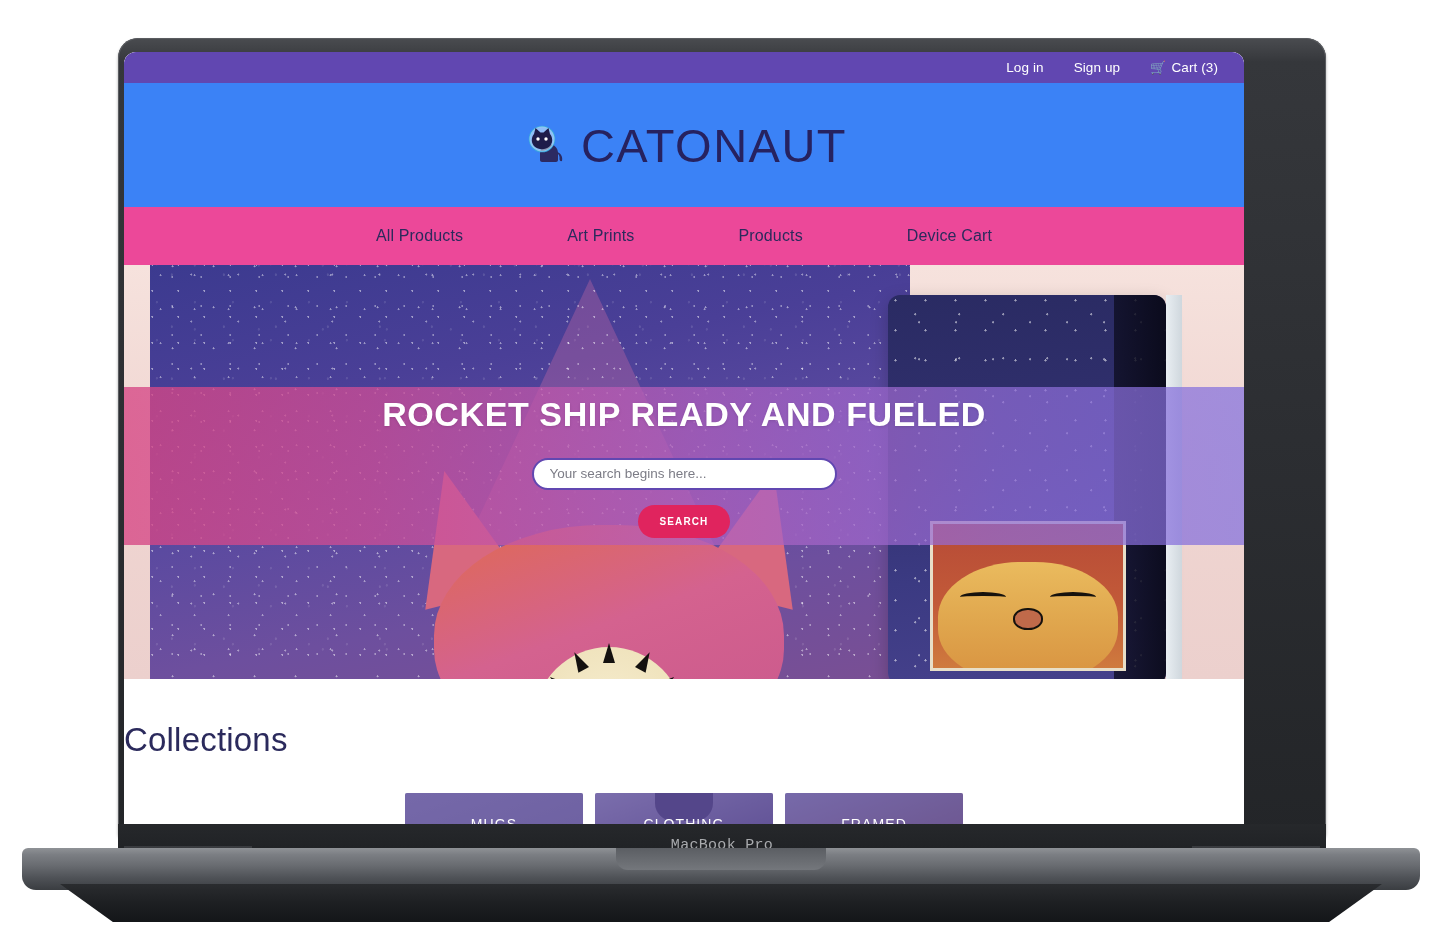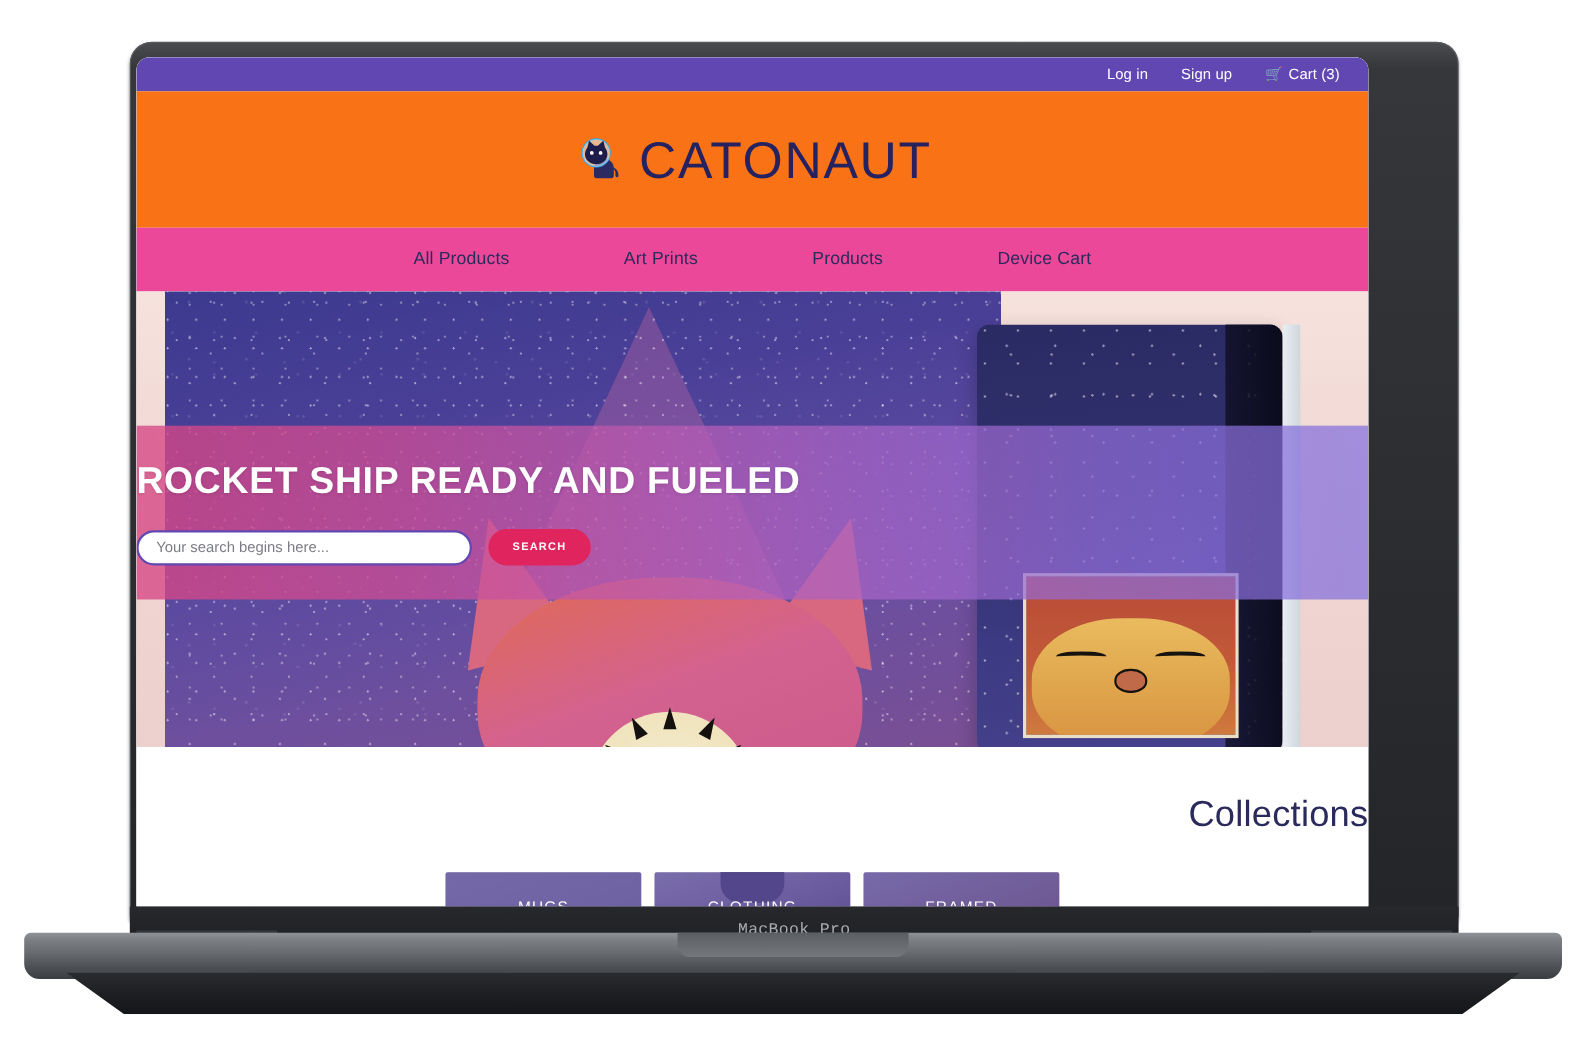--- a/index.html
+++ b/index.html
@@ -90,21 +90,21 @@
     padding-right: 26px; gap: 30px;
   }
   .topbar a, .topbar .cartlink {
     color: #ffffff; font-size: 13.5px; text-decoration: none;
     display: flex; align-items: center; gap: 5px; letter-spacing: .1px;
   }
   .cart-icon { font-size: 13px; line-height: 1; color: #f3c242; }
 
   .brandbar {
     height: 124px; display: flex; align-items: center; justify-content: center;
-    gap: 14px; background: #f97316;
+    gap: 14px; background: #3b82f6;
   }
   .logo-mark { width: 46px; height: 46px; display: block; }
   .brand-name {
     font-size: 47px; letter-spacing: 1.5px; color: #262260;
     font-weight: 400; font-family: "Liberation Sans", sans-serif;
   }
 
   .navbar {
     height: 58px; display: flex; align-items: center; justify-content: center;
     gap: 0; background: #ec4899;
@@ -219,46 +219,46 @@
   }
 
   .hero-band {
     position: absolute; left: 0; right: 0; top: 122px; height: 158px;
     background: linear-gradient(90deg,
       rgba(214,70,132,.78) 0%,
       rgba(205,77,150,.76) 22%,
       rgba(176,96,190,.74) 52%,
       rgba(144,108,214,.72) 78%,
       rgba(130,112,222,.72) 100%);
-    display: flex; flex-direction: column; justify-content: center;
+    display: flex; flex-direction: column; align-items: center; justify-content: center;
     gap: 24px;
   }
   .hero-title {
     color: #fff; font-size: 34px; font-weight: 700; letter-spacing: .6px;
     text-shadow: 0 1px 3px rgba(0,0,0,.12);
   }
-  .hero-search { display: flex; align-items: center; gap: 15px; }
+  .hero-search { display: flex; align-items: center; gap: 15px; flex-direction: column; }
   .search-input {
     width: 305px; height: 32px; border-radius: 17px;
     border: 2px solid #6147b1; background: #fff;
     padding: 0 16px; font-size: 13.5px; color: #4a4a52;
     font-family: "Liberation Sans", sans-serif; outline: none;
   }
   .search-input::placeholder { color: #7c7c86; }
   .search-btn {
     height: 33px; padding: 0 22px; border: none; border-radius: 17px;
     background: #e0245e; color: #fff; font-size: 10px; font-weight: 700;
     letter-spacing: 1.1px; cursor: pointer;
     font-family: "Liberation Sans", sans-serif;
   }
 
   
   .collections { background: #fff; padding-top: 42px; }
   .collections h2 {
-    text-align: right; font-size: 33px; font-weight: 400;
+    text-align: left; font-size: 33px; font-weight: 400;
     color: #2b2a5c; letter-spacing: .2px;
   }
   .coll-row {
     margin-top: 34px; display: flex; justify-content: center; gap: 12px;
   }
   .coll-card {
     position: relative; width: 178px; height: 62px; overflow: hidden;
     border-radius: 2px;
   }
   .cc-mugs { background: linear-gradient(160deg,#7e76a8,#6d6596); }

